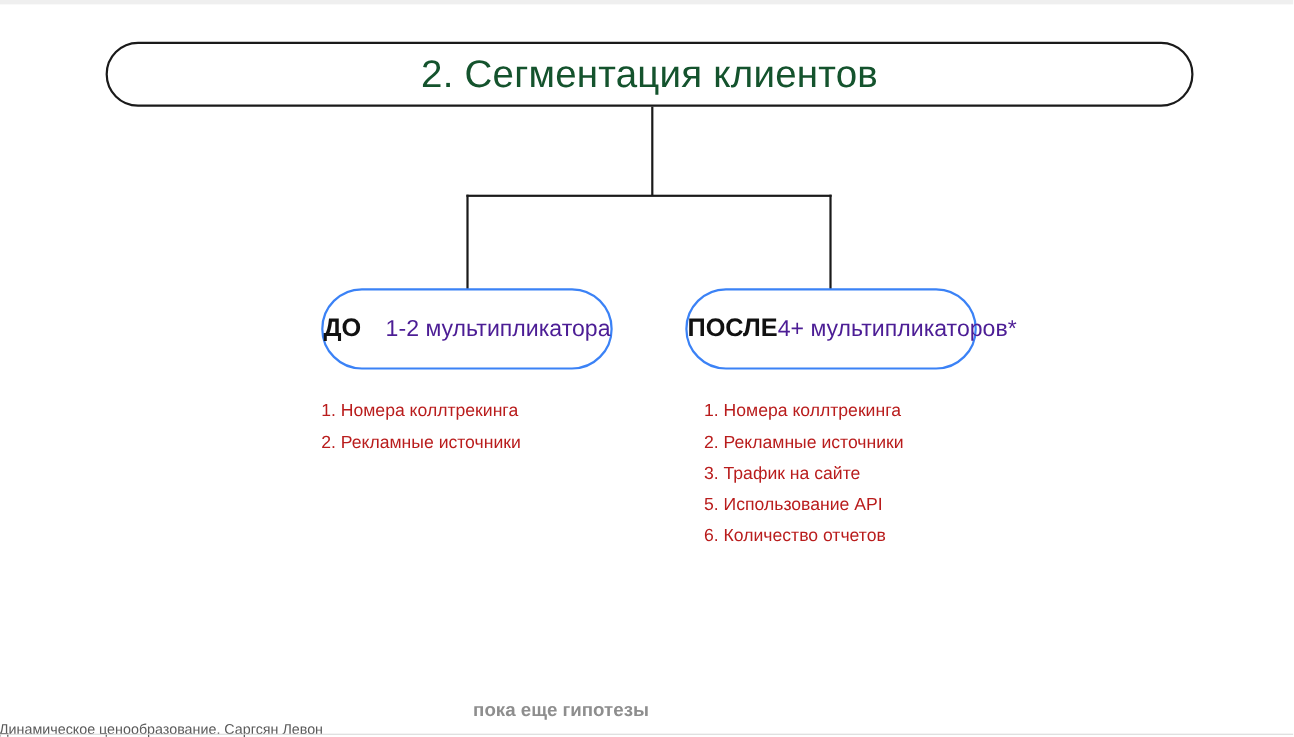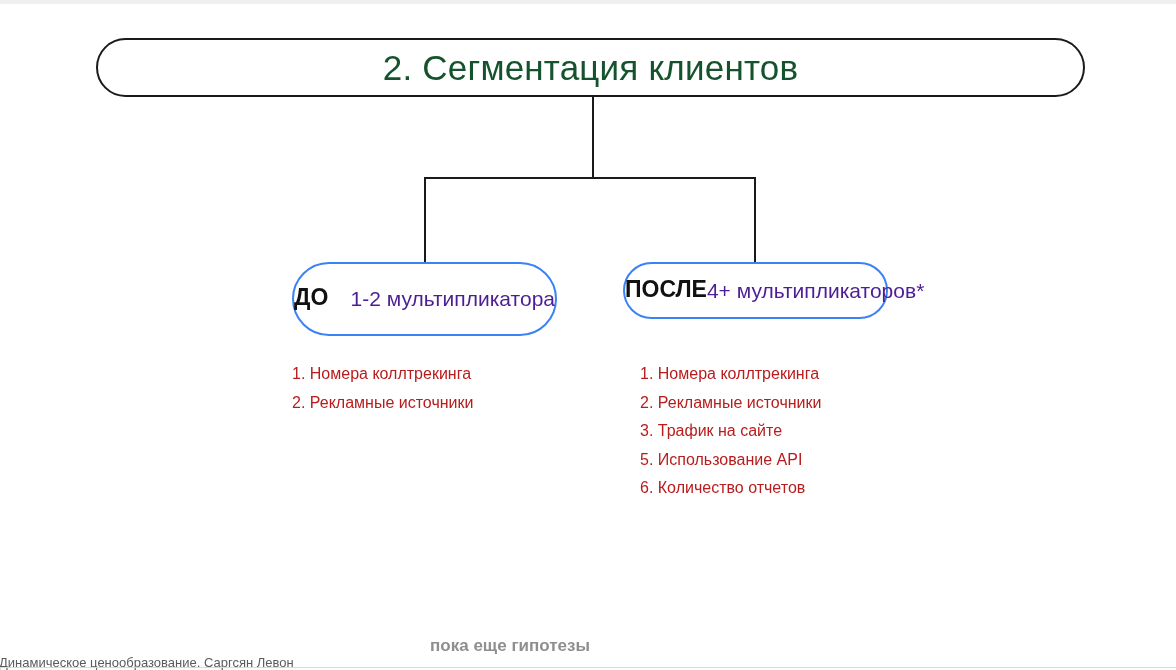--- a/index.html
+++ b/index.html
@@ -97,21 +97,21 @@
   .branch-pill.left {
     left: 292px;
     top: 262px;
     width: 265px;
     height: 74px;
   }
   .branch-pill.right {
     left: 623px;
     top: 262px;
     width: 265px;
-    height: 57px;
+    height: 74px;
   }
   .branch-title {
     font-size: 23px;
     font-weight: 700;
     color: #111111;
     line-height: 1.05;
     margin-bottom: 3px;
     white-space: nowrap;
   }
   .branch-sub {

